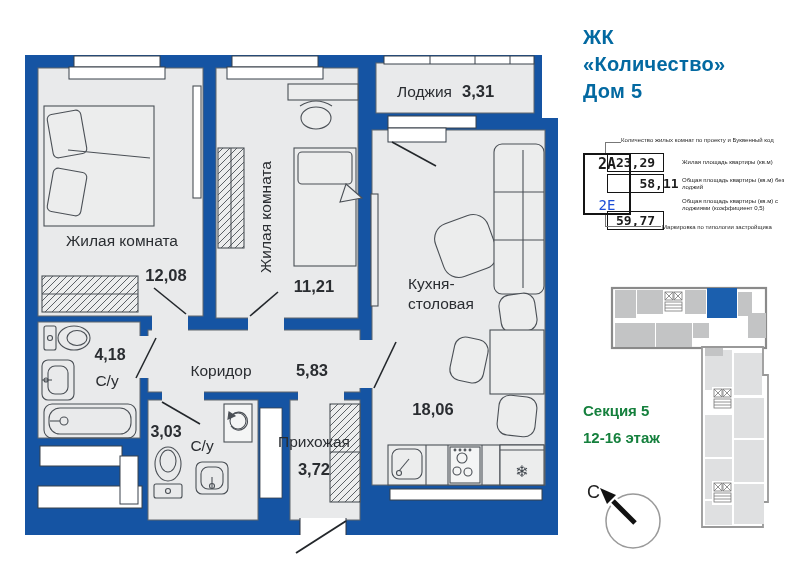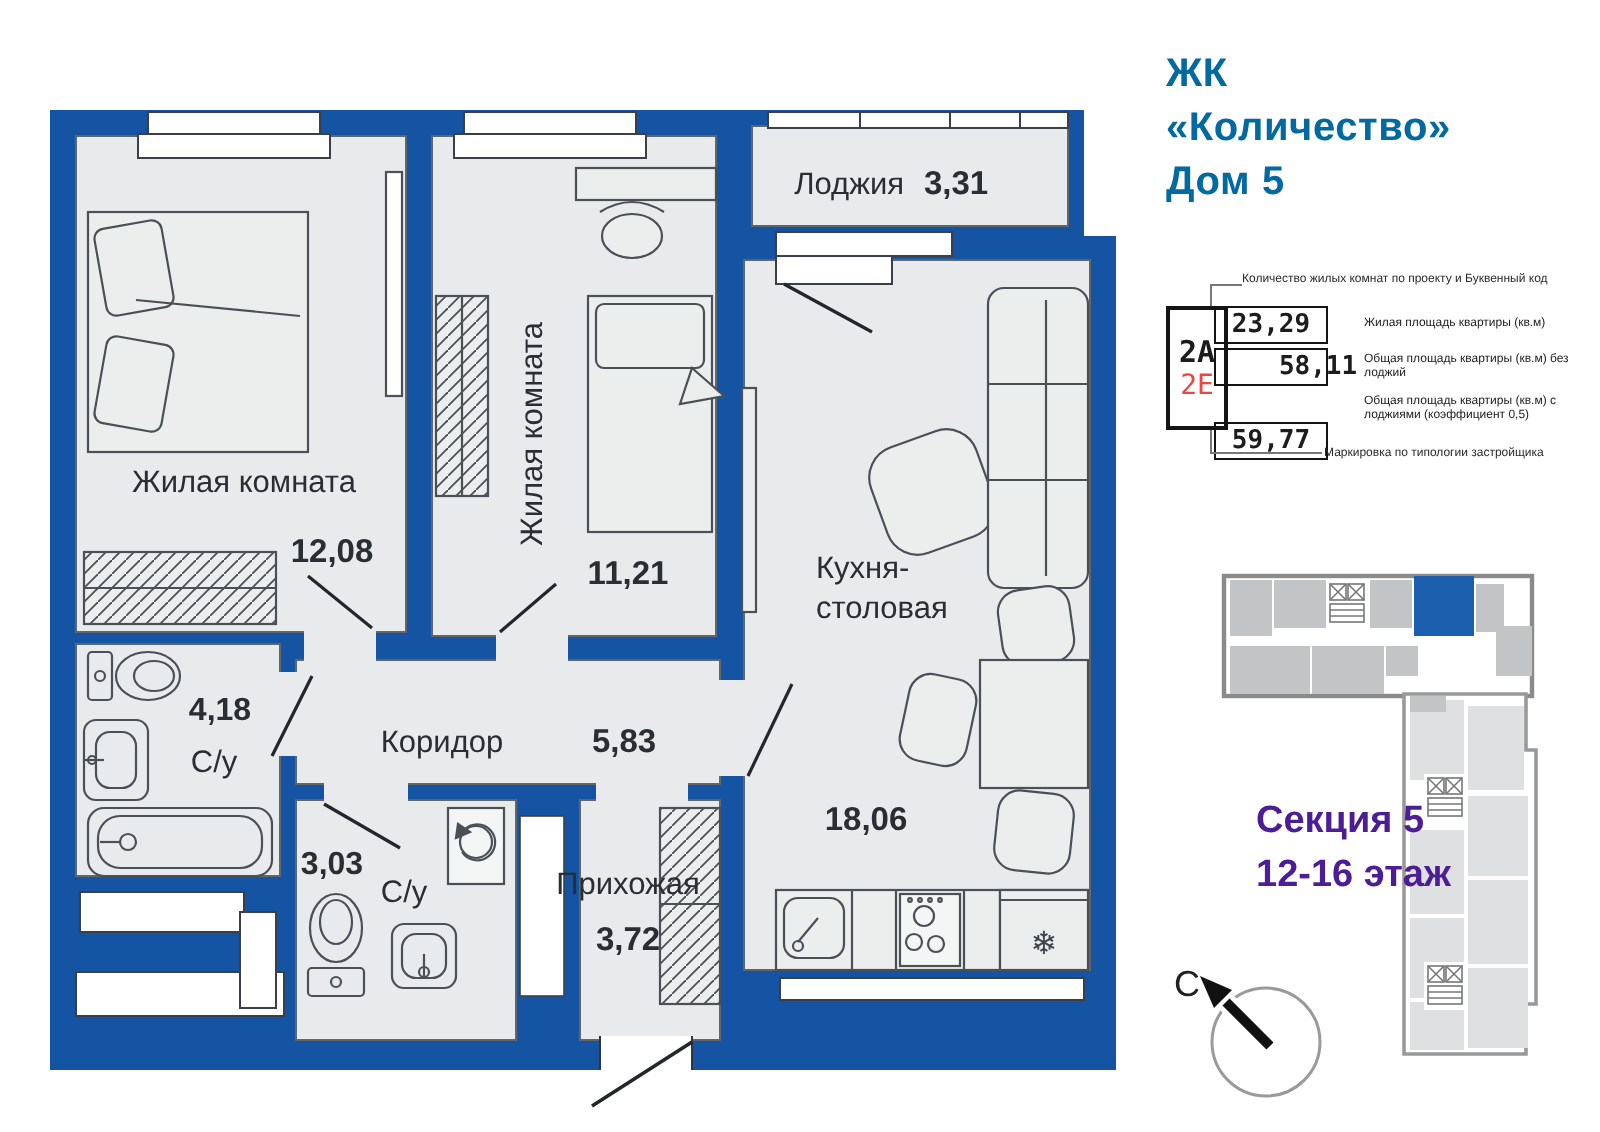--- a/index.html
+++ b/index.html
@@ -1,30 +1,30 @@
 <!DOCTYPE html>
 <html><head>
 <meta charset="utf-8">
 <style>
   html,body{margin:0;padding:0;background:#fff;}
   body{width:800px;height:566px;overflow:hidden;font-family:"Liberation Sans",sans-serif;}
   #canvas{position:relative;width:800px;height:566px;background:#fff;}
   .abs{position:absolute;}
   
   .title{left:583px;top:24px;width:212px;font-size:20px;font-weight:700;color:#0369a1;line-height:27px;letter-spacing:.3px;}
-  .section-info{left:583px;top:397px;font-size:19px;font-weight:700;color:#4c1d95;line-height:27px;margin-left:45px;}
+  .section-info{left:583px;top:397px;font-size:15px;font-weight:700;color:#15803d;line-height:27px;}
   
   .spec{left:583px;top:137px;width:213px;height:108px;color:#1c1c1c;}
   .spec *{position:absolute;box-sizing:border-box;}
   .ann{font-size:6px;color:#2a2a2a;white-space:nowrap;line-height:1.1;}
   .ann-top{left:38px;top:0;}
   .conn-top{left:22px;top:5px;width:16px;height:11px;border-left:1px solid #777;border-top:1px solid #777;}
-  .code-box{left:0;top:16px;width:31px;height:62px;border:2px solid #141414;display:flex;flex-direction:column;align-items:center;justify-content:center;font-family:"DejaVu Sans Mono",monospace;}
+  .code-box{left:0;top:16px;width:48px;height:62px;border:2px solid #141414;display:flex;flex-direction:column;align-items:center;justify-content:space-between;font-family:"DejaVu Sans Mono",monospace;}
   .code-a{font-size:15px;font-weight:700;position:static;}
-  .code-e{font-size:14px;font-weight:400;color:#ef4444;position:static;}
+  .code-e{font-size:14px;font-weight:400;color:#1d4ed8;position:static;}
   .val-cell{left:24px;width:57px;height:19px;border:1.6px solid #141414;display:flex;align-items:center;justify-content:center;font-family:"DejaVu Sans Mono",monospace;font-size:13px;font-weight:700;}
   .v0{top:16px;}.v1{top:37px;padding-left:47px;}.v2{top:58px;margin-top:16px;}
   .lab-cell{left:99px;width:114px;height:19px;display:flex;align-items:center;font-size:6px;line-height:1.15;color:#222;position:absolute;}
   .conn-bot{left:22px;top:78px;width:56px;height:12px;border-left:1px solid #777;border-bottom:1px solid #777;}
   .ann-bot{left:79px;top:87px;}
   svg text{font-family:"Liberation Sans",sans-serif;}
 </style>
 </head>
 <body>
 

